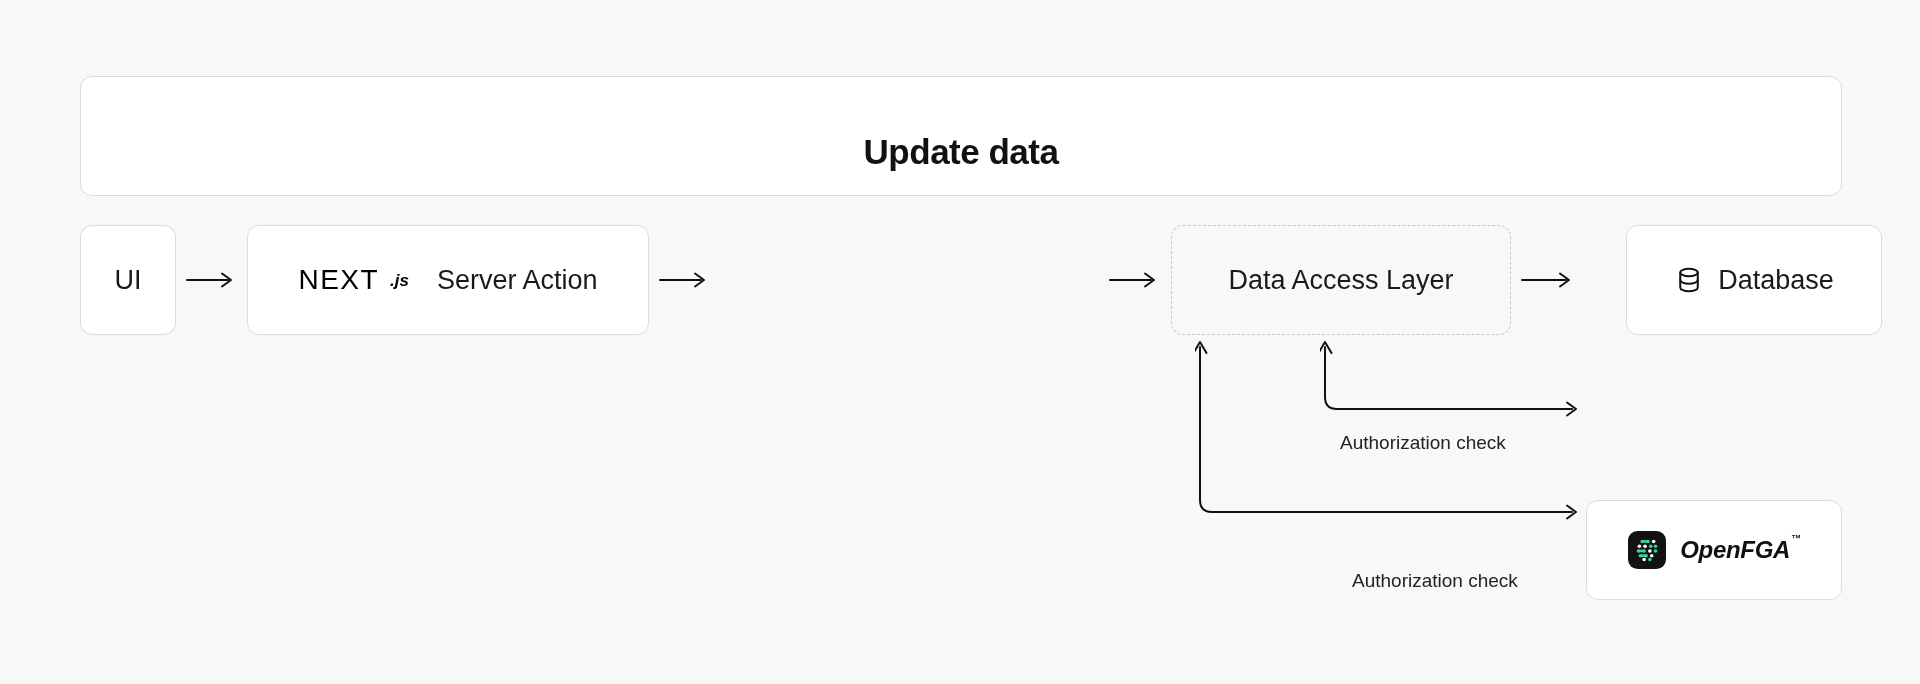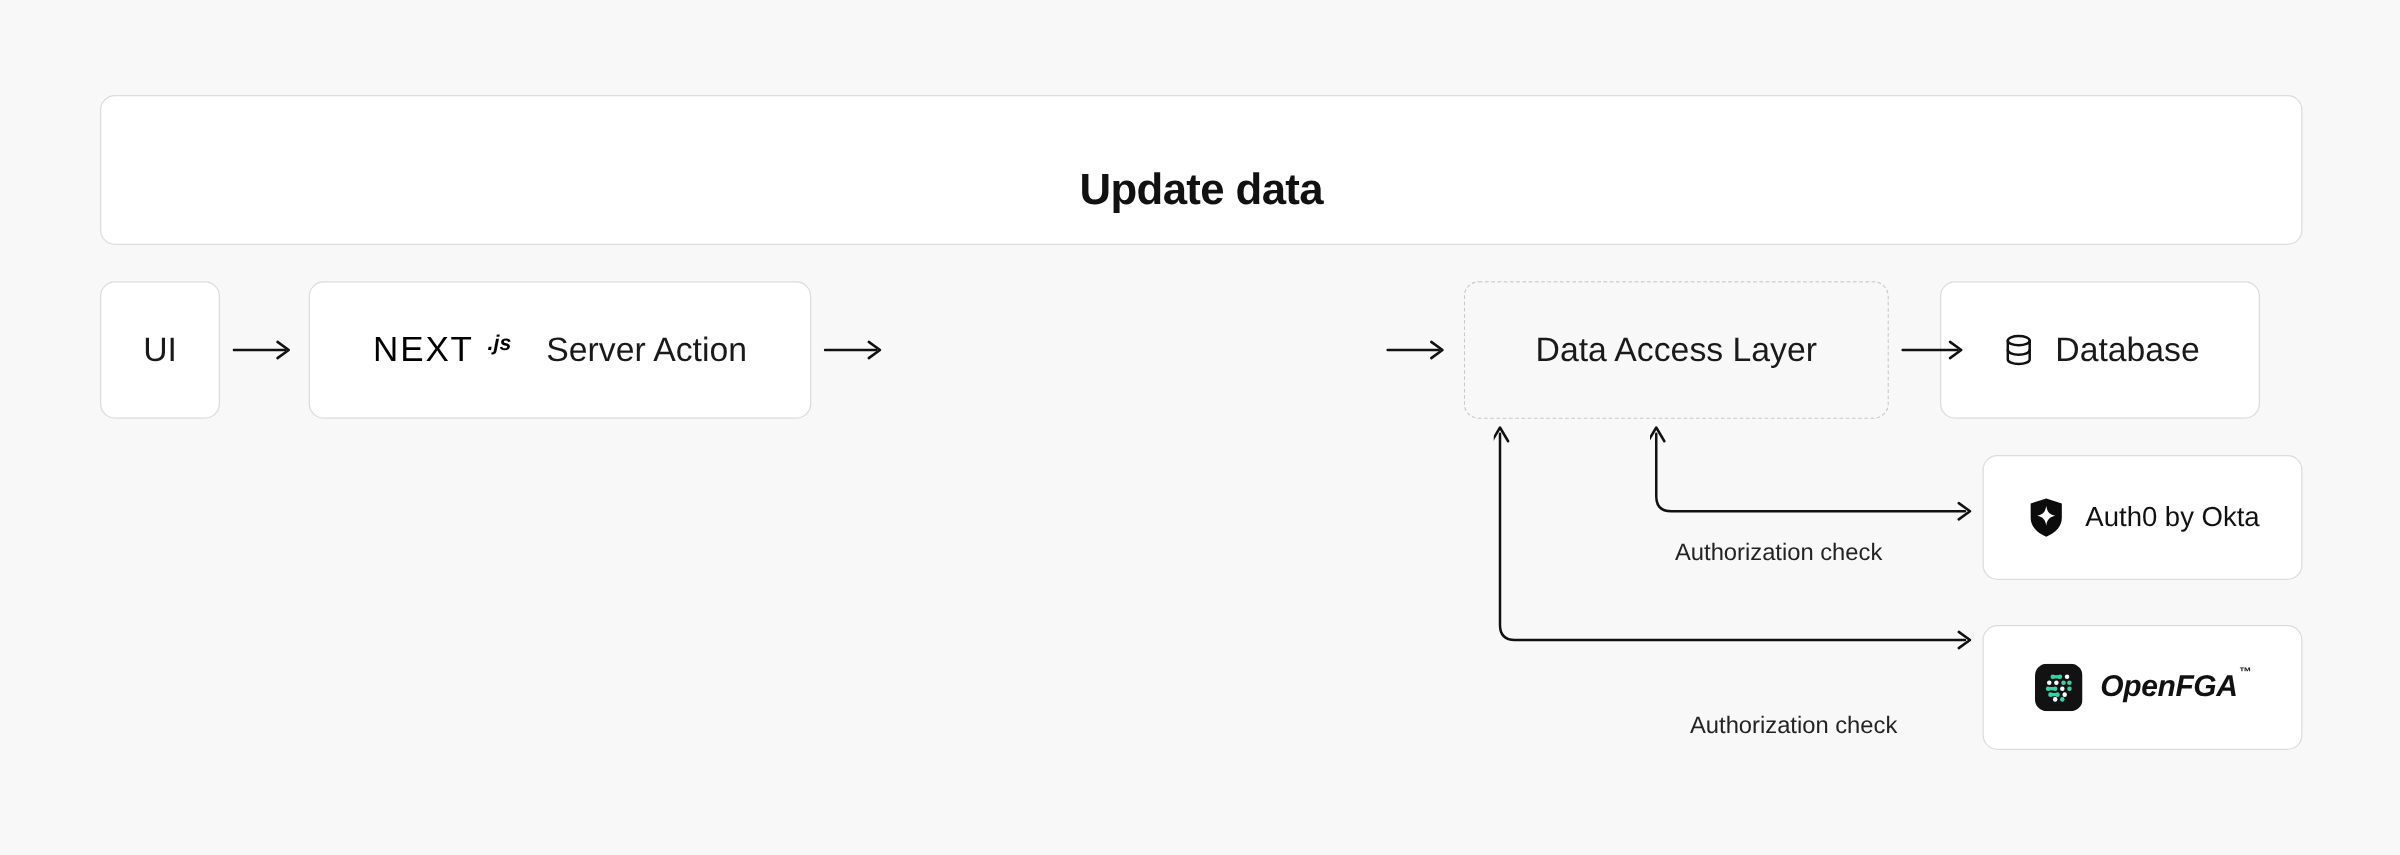--- a/index.html
+++ b/index.html
@@ -61,36 +61,36 @@
   .node.dashed {
     background: transparent;
     border: 1px dashed #c8c8c8;
   }
 
   
   #node-ui        { left: 80px;   top: 225px; width: 96px;  height: 110px; }
   #node-next      { left: 247px;  top: 225px; width: 402px; height: 110px; }
   #node-business  { left: 721px;  top: 225px; width: 378px; height: 110px; }
   #node-dal       { left: 1171px; top: 225px; width: 340px; height: 110px; }
-  #node-database  { left: 1552px; top: 225px; width: 256px; height: 110px; }
+  #node-database  { left: 1626px; top: 225px; width: 256px; height: 110px; }
 
   
   #node-auth0     { left: 1586px; top: 364px; width: 256px; height: 100px; }
   #node-openfga   { left: 1586px; top: 500px; width: 256px; height: 100px; }
 
   .node-inner {
     display: flex;
     align-items: center;
     gap: 14px;
   }
 
   
   .nextjs-mark {
     display: inline-flex;
-    align-items: flex-start;
+    align-items: center;
     font-family: "Liberation Sans", sans-serif;
     font-weight: 500;
     font-size: 28px;
     letter-spacing: 1.5px;
     color: #000000;
     margin-right: 14px;
     position: relative;
   }
   .nextjs-mark .n-letters {
     display: inline-block;
@@ -201,31 +201,20 @@
         <svg width="30" height="30" viewBox="0 0 24 24" fill="none" stroke="#111" stroke-width="1.6" stroke-linecap="round" stroke-linejoin="round">
           <ellipse cx="12" cy="6" rx="7" ry="3"></ellipse>
           <path d="M5 6v12c0 1.66 3.13 3 7 3s7-1.34 7-3V6"></path>
           <path d="M5 12c0 1.66 3.13 3 7 3s7-1.34 7-3"></path>
         </svg>
       </span>
       <span class="label-db">Database</span>
     </div>
   </div>
 
-  <div class="node" id="node-auth0">
-    <div class="node-inner">
-      <span class="icon-auth0">
-        <svg width="34" height="34" viewBox="0 0 24 24">
-          <path fill="#0b0b0b" d="M12 1.2 3.2 4.1v8.1c0 4.7 3.5 8.6 8.8 10.6 5.3-2 8.8-5.9 8.8-10.6V4.1L12 1.2Z"></path>
-          <path fill="#ffffff" d="M12 5.4c.45 3.3 1.85 5 5.1 5.6-3.25.6-4.65 2.3-5.1 5.6-.45-3.3-1.85-5-5.1-5.6 3.25-.6 4.65-2.3 5.1-5.6Z"></path>
-        </svg>
-      </span>
-      <span class="label-auth0">Auth0 by Okta</span>
-    </div>
-  </div>
 
   <div class="node" id="node-openfga">
     <div class="node-inner">
       <span class="icon-openfga">
         <svg width="38" height="38" viewBox="0 0 40 40">
           <rect x="0" y="0" width="40" height="40" rx="10" fill="#121212"></rect>
           <g>
             <circle cx="15" cy="11" r="1.9" fill="#37d3a5"></circle>
             <circle cx="21" cy="11" r="1.9" fill="#37d3a5"></circle>
             <rect x="15" y="9.6" width="6" height="2.8" fill="#37d3a5"></rect>

